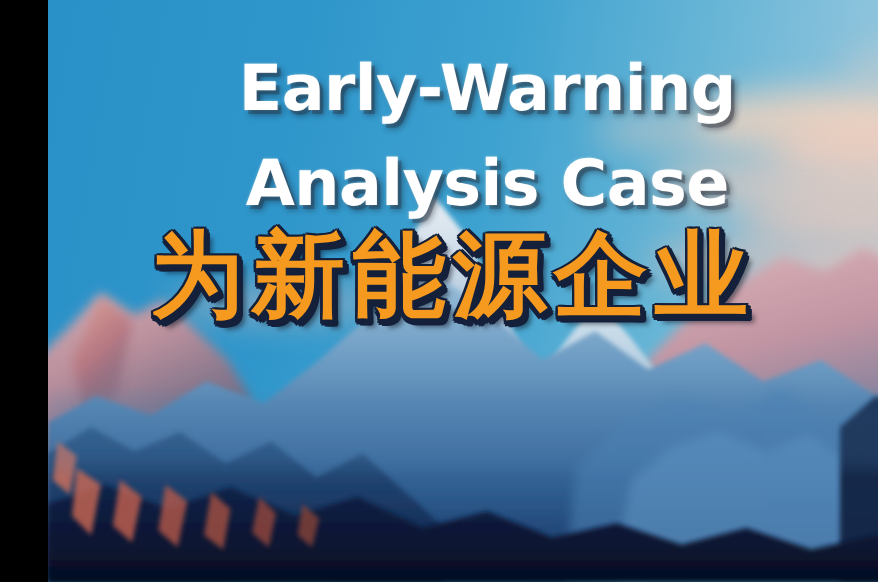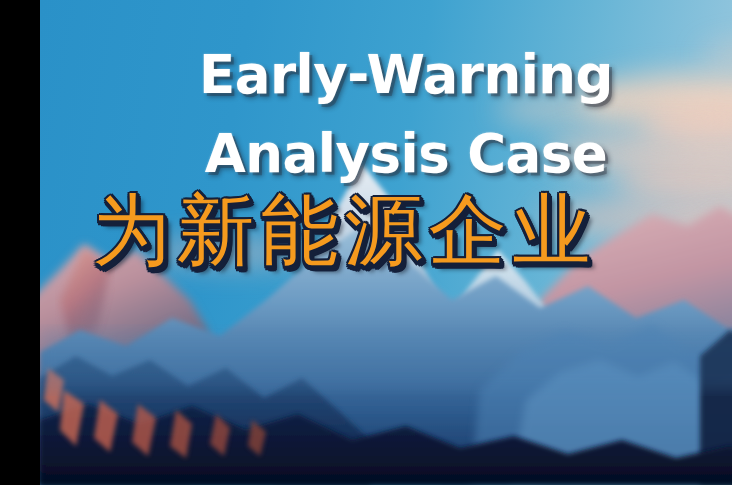--- a/index.html
+++ b/index.html
@@ -90,40 +90,41 @@
   .en-line1 { top: 42px; }
   .en-line2 { top: 121px; }
 
   .cn-title {
     position: absolute;
     left: 0;
     width: 603px;
     text-align: center;
     color: #f59a1e;
     font-family: "DejaVu Sans", "Liberation Sans", sans-serif;
-    font-weight: 400;
+    font-weight: 700;
     font-size: 78px;
     line-height: 84px;
     letter-spacing: 6px;
     text-indent: 6px;
     white-space: nowrap;
     text-shadow:
        3px 0   0 #15203a,
        4px 1px 0 #15203a,
        5px 3px 0 #15203a,
        5px 5px 0 #15203a,
        4px 6px 0 #14203c,
        2px 6px 0 #14203c,
       -1px 5px 0 #14203c,
       -2px 3px 0 #14203c,
       -2px 1px 0 #15203a,
       -2px -1px 0 #15203a,
        0  -2px 0 #15203a,
        2px -2px 0 #15203a,
        7px 7px 4px rgba(10,14,28,0.5);
+    padding-left: 33px;
   }
   .cn-line1 { top: 188px; }
   .cn-line2 { top: 282px; }
 </style>
 </head>
 <body>
 
 <div id="poster">
 
   <div class="sky"></div>

